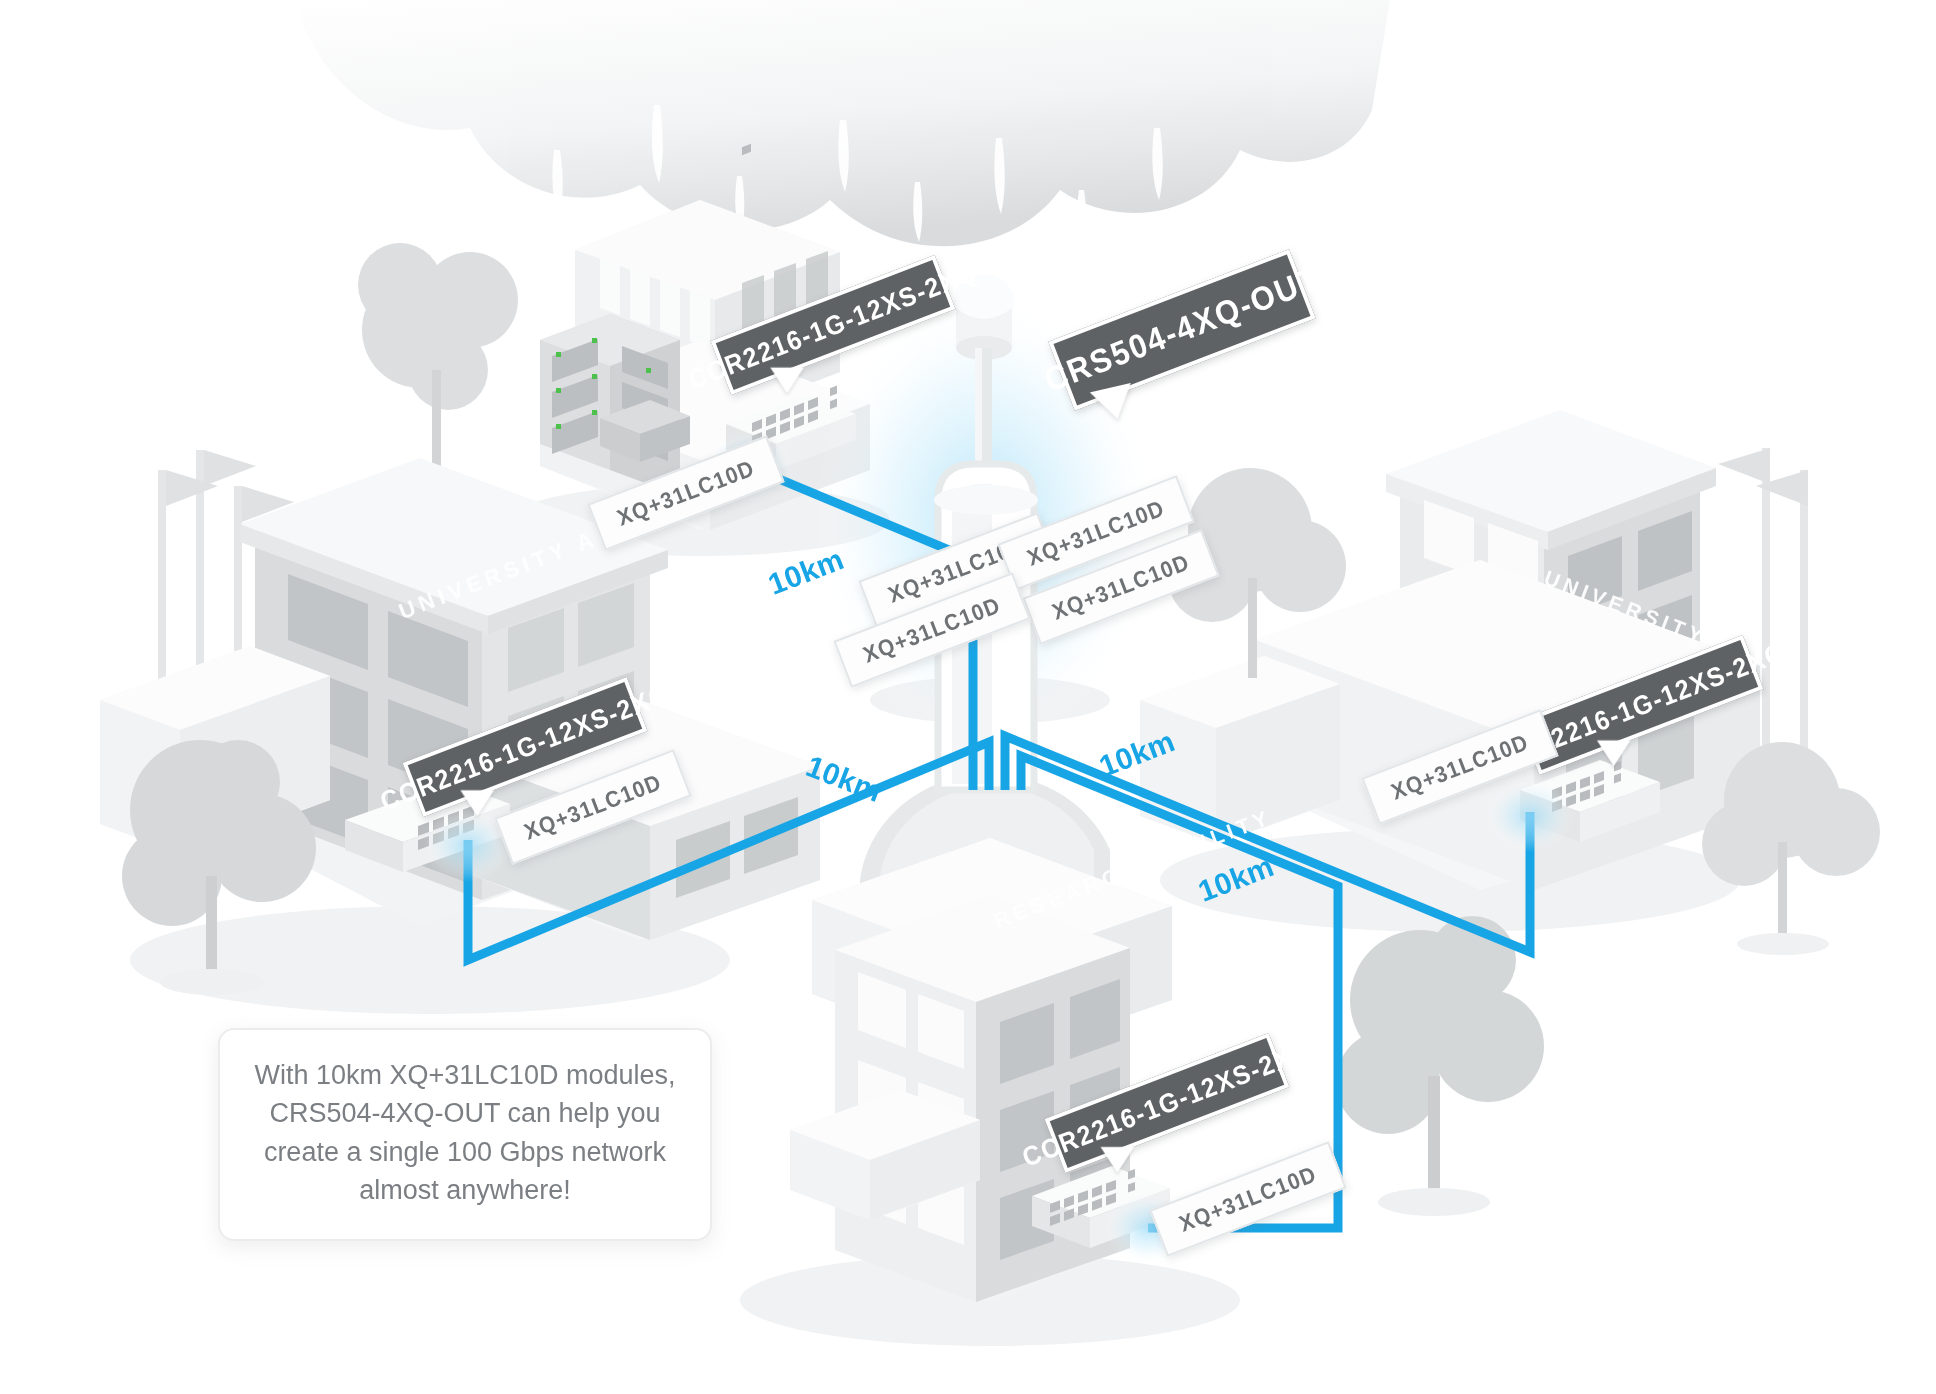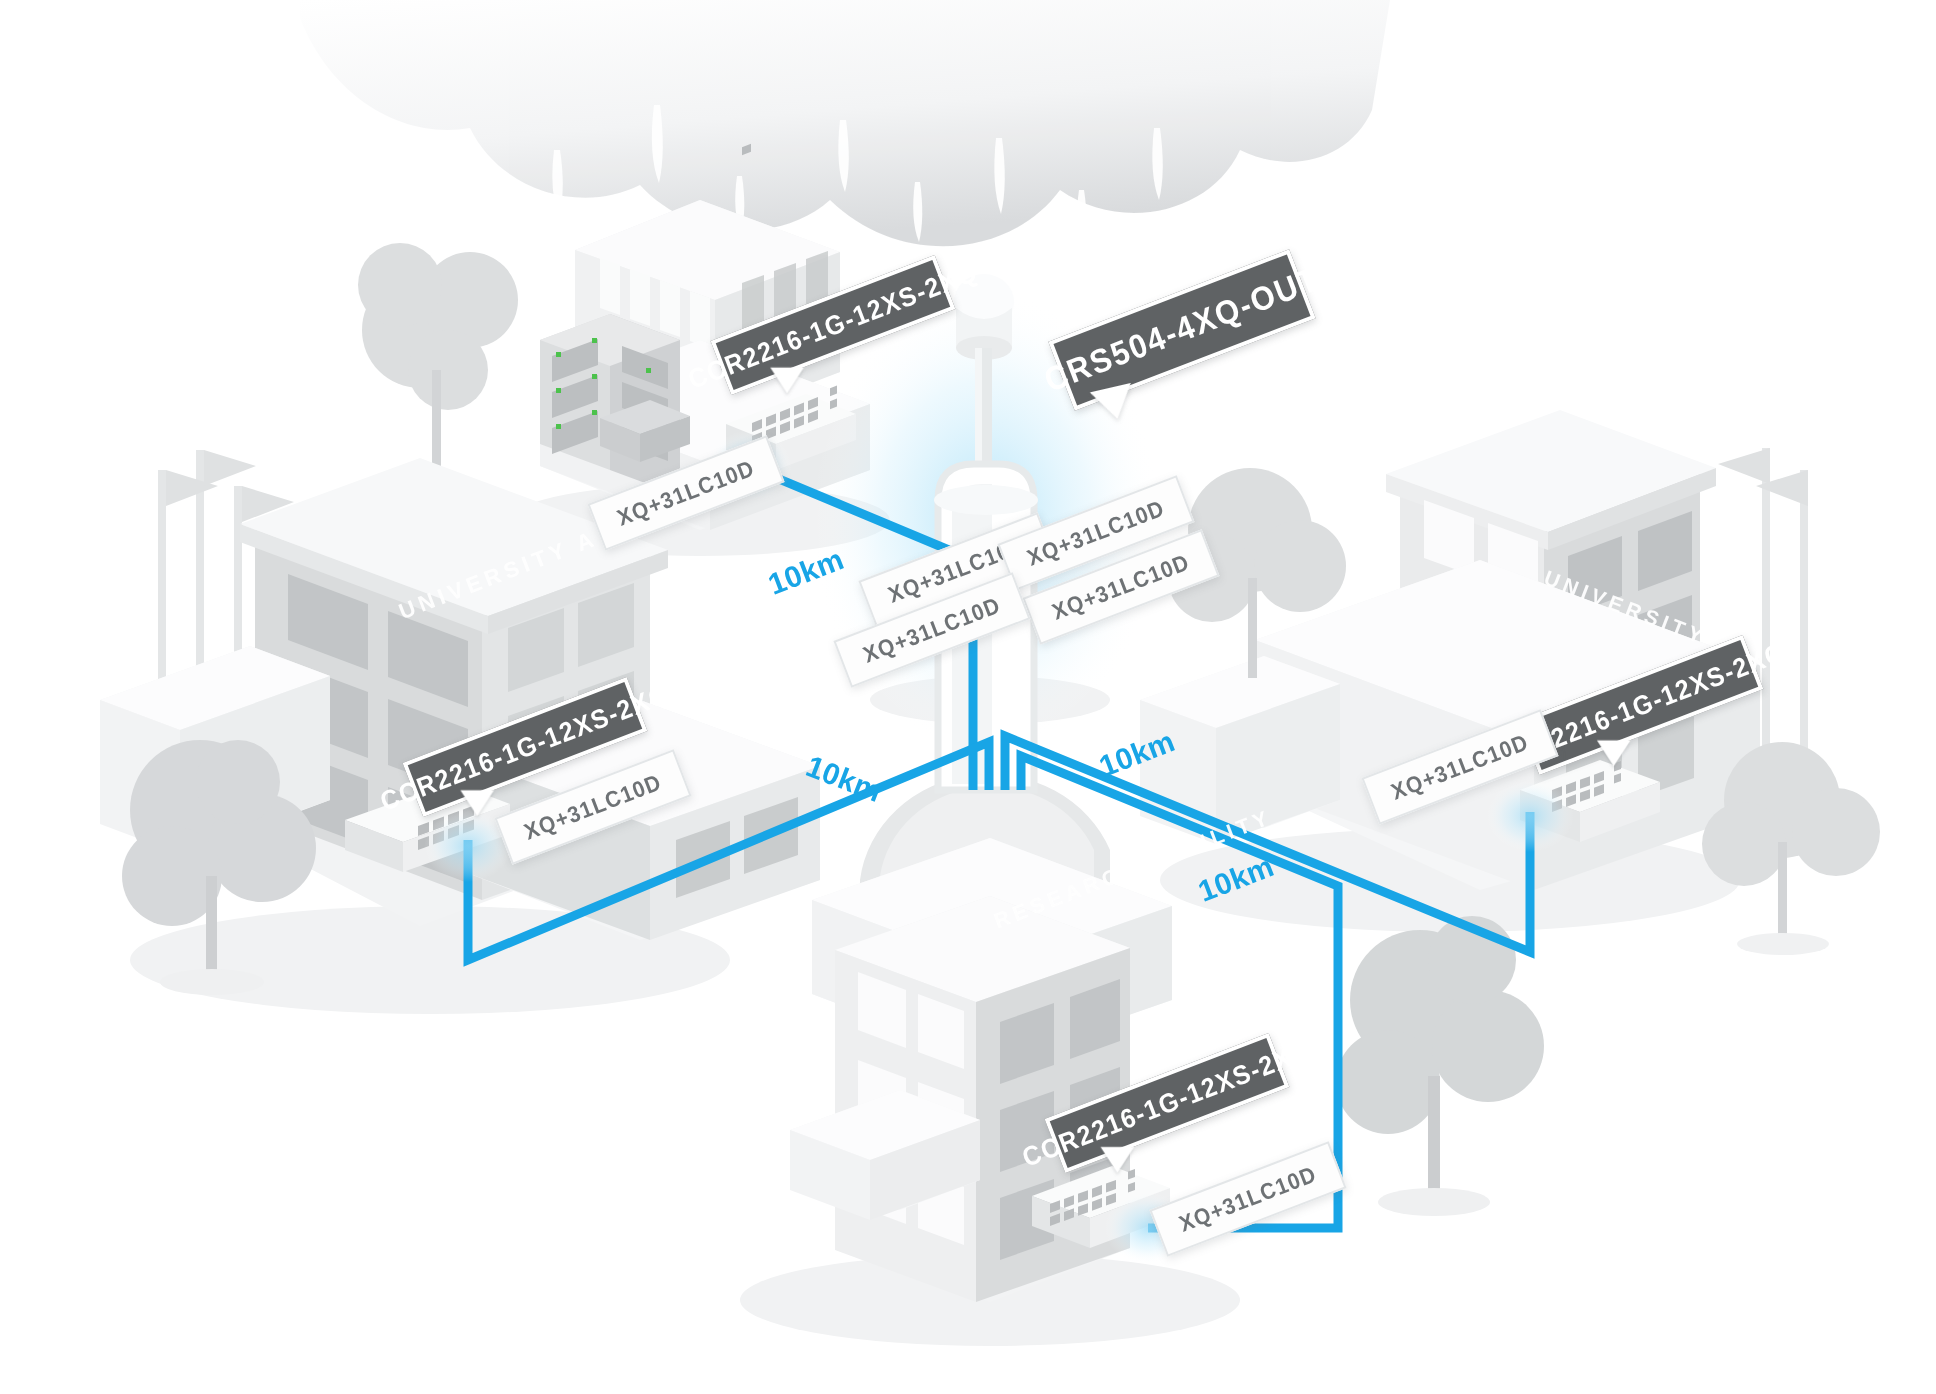--- a/index.html
+++ b/index.html
@@ -570,14 +570,17 @@
 
   <div class="chip chip-dark" style="left:1047px; top:1074px; width:240px; height:58px; font-size:25px; transform:rotate(-21deg);">
     <span>CCR2216-1G-12XS-2XQ</span>
     <i class="notch" style="left:32px; bottom:-24px; transform:rotate(21deg) scale(0.8);"></i>
   </div>
 
   <div class="chip chip-light" style="left:1152px; top:1174px; width:192px; height:50px; font-size:21px; transform:rotate(-21deg);">
     <span>XQ+31LC10D</span>
   </div>
 
+  <div id="caption">
+    <span>With 10km XQ+31LC10D modules, CRS504-4XQ-OUT can help you create a single 100 Gbps network almost anywhere!</span>
+  </div>
 
 </div>
 
 </body></html>

